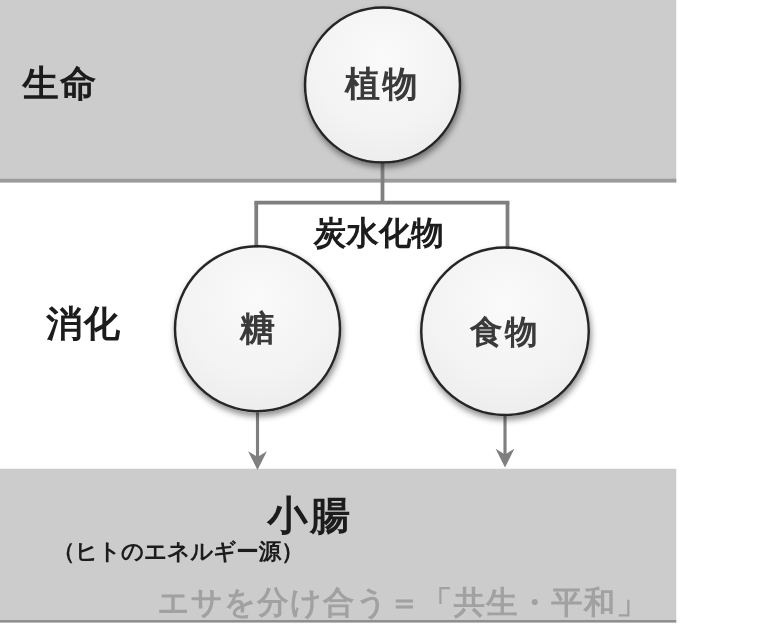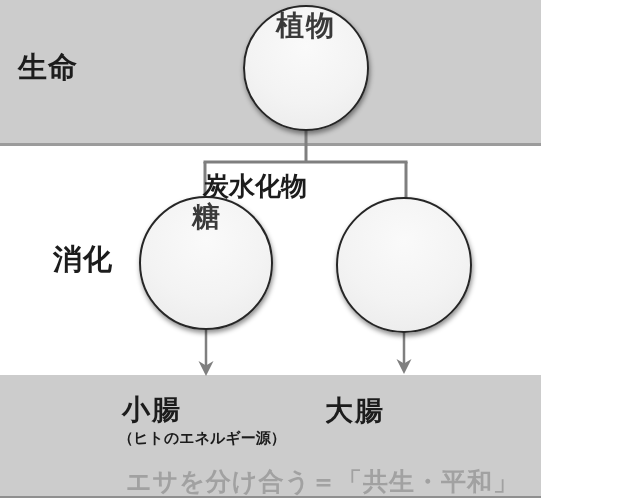--- a/index.html
+++ b/index.html
@@ -8,47 +8,47 @@
     overflow:hidden;font-family:"Liberation Sans","DejaVu Sans",sans-serif;
   }
   .band{position:absolute;left:0;width:623px;}
   .band-top{top:0;height:143px;background:var(--band-gray,#cccccc);border-bottom:3px solid var(--band-border,#9b9b9b);}
   .band-bottom{top:375px;height:121px;background:var(--band-gray,#cccccc);border-bottom:2px solid var(--band-border-dark,#8f8f8f);}
   .side-label{
     position:absolute;font-size:29px;font-weight:700;color:var(--text-dark,#1c1c1c);
     letter-spacing:1px;white-space:nowrap;
   }
   .life-label{left:18px;top:48px;}
-  .digestion-label{left:53px;top:240px;text-align:right;}
+  .digestion-label{left:37px;top:240px;text-align:right;}
   .indigestible-label{left:500px;top:244px;}
   .carb-label{
-    position:absolute;left:203px;top:169px;width:200px;
+    position:absolute;left:203px;top:169px;width:200px;text-align:center;
     font-size:26px;font-weight:700;color:var(--text-dark,#1c1c1c);
   }
   .connectors{position:absolute;left:0;top:0;width:623px;height:503px;}
   .circle{
     position:absolute;border-radius:50%;
     background:radial-gradient(circle at 50% 32%, #fafafa 0%, #f3f3f3 55%, #e9e9e9 100%);
     border:2px solid var(--circle-border,#262626);
     box-shadow:1px 3px 5px rgba(0,0,0,0.45);
-    display:flex;align-items:flex-start;justify-content:center;text-align:center;
+    display:flex;align-items:center;justify-content:center;text-align:center;
     color:var(--circle-text,#3a3a3a);font-weight:600;
   }
   .circle-plant{left:243px;top:5px;width:122px;height:122px;font-size:28px;letter-spacing:2px;}
   .circle-sugar{left:139px;top:196px;width:130px;height:130px;font-size:28px;}
   .circle-fiber{left:336px;top:197px;width:132px;height:132px;font-size:26px;line-height:1.25;letter-spacing:2px;}
   .dest-title{
-    position:absolute;font-size:28px;font-weight:700;color:var(--text-dark,#1c1c1c);
-    text-align:left;letter-spacing:2px;
+    position:absolute;font-size:32px;font-weight:700;color:var(--text-dark,#1c1c1c);
+    text-align:right;letter-spacing:2px;
   }
   .dest-title-left{left:122px;top:391px;width:160px;}
   .dest-title-right{left:325px;top:392px;width:160px;}
   .dest-caption{
-    position:absolute;font-size:15px;font-weight:600;color:var(--text-dark,#1c1c1c);
-    text-align:center;white-space:nowrap;
+    position:absolute;font-size:18px;font-weight:600;color:var(--text-dark,#1c1c1c);
+    white-space:nowrap;
   }
   .dest-caption-left{left:42px;top:429px;width:320px;}
   .dest-caption-right{left:270px;top:431px;width:320px;}
   .footer-text{
     position:absolute;left:0;top:465px;width:623px;text-align:center;padding-left:22px;
     box-sizing:border-box;font-size:25px;font-weight:600;color:var(--muted-text,#a1a1a1);
     letter-spacing:1px;
   }
 </style>
 </head>
@@ -78,23 +78,23 @@
   <div class="circle circle-plant">
     <span>植物</span>
   </div>
 
   <div class="circle circle-sugar">
     <span>糖</span>
   </div>
 
   <div class="circle circle-fiber">
     <span>
+      <span style="display:block">食物</span>
     </span>
   </div>
 
   <div class="dest-title dest-title-left">小腸</div>
-  <div class="dest-title dest-title-right">大腸</div>
 
   <div class="dest-caption dest-caption-left">（ヒトのエネルギー源）</div>
 
   <div class="footer-text">エサを分け合う＝「共生・平和」</div>
 
 </div>
 
 </body></html>

